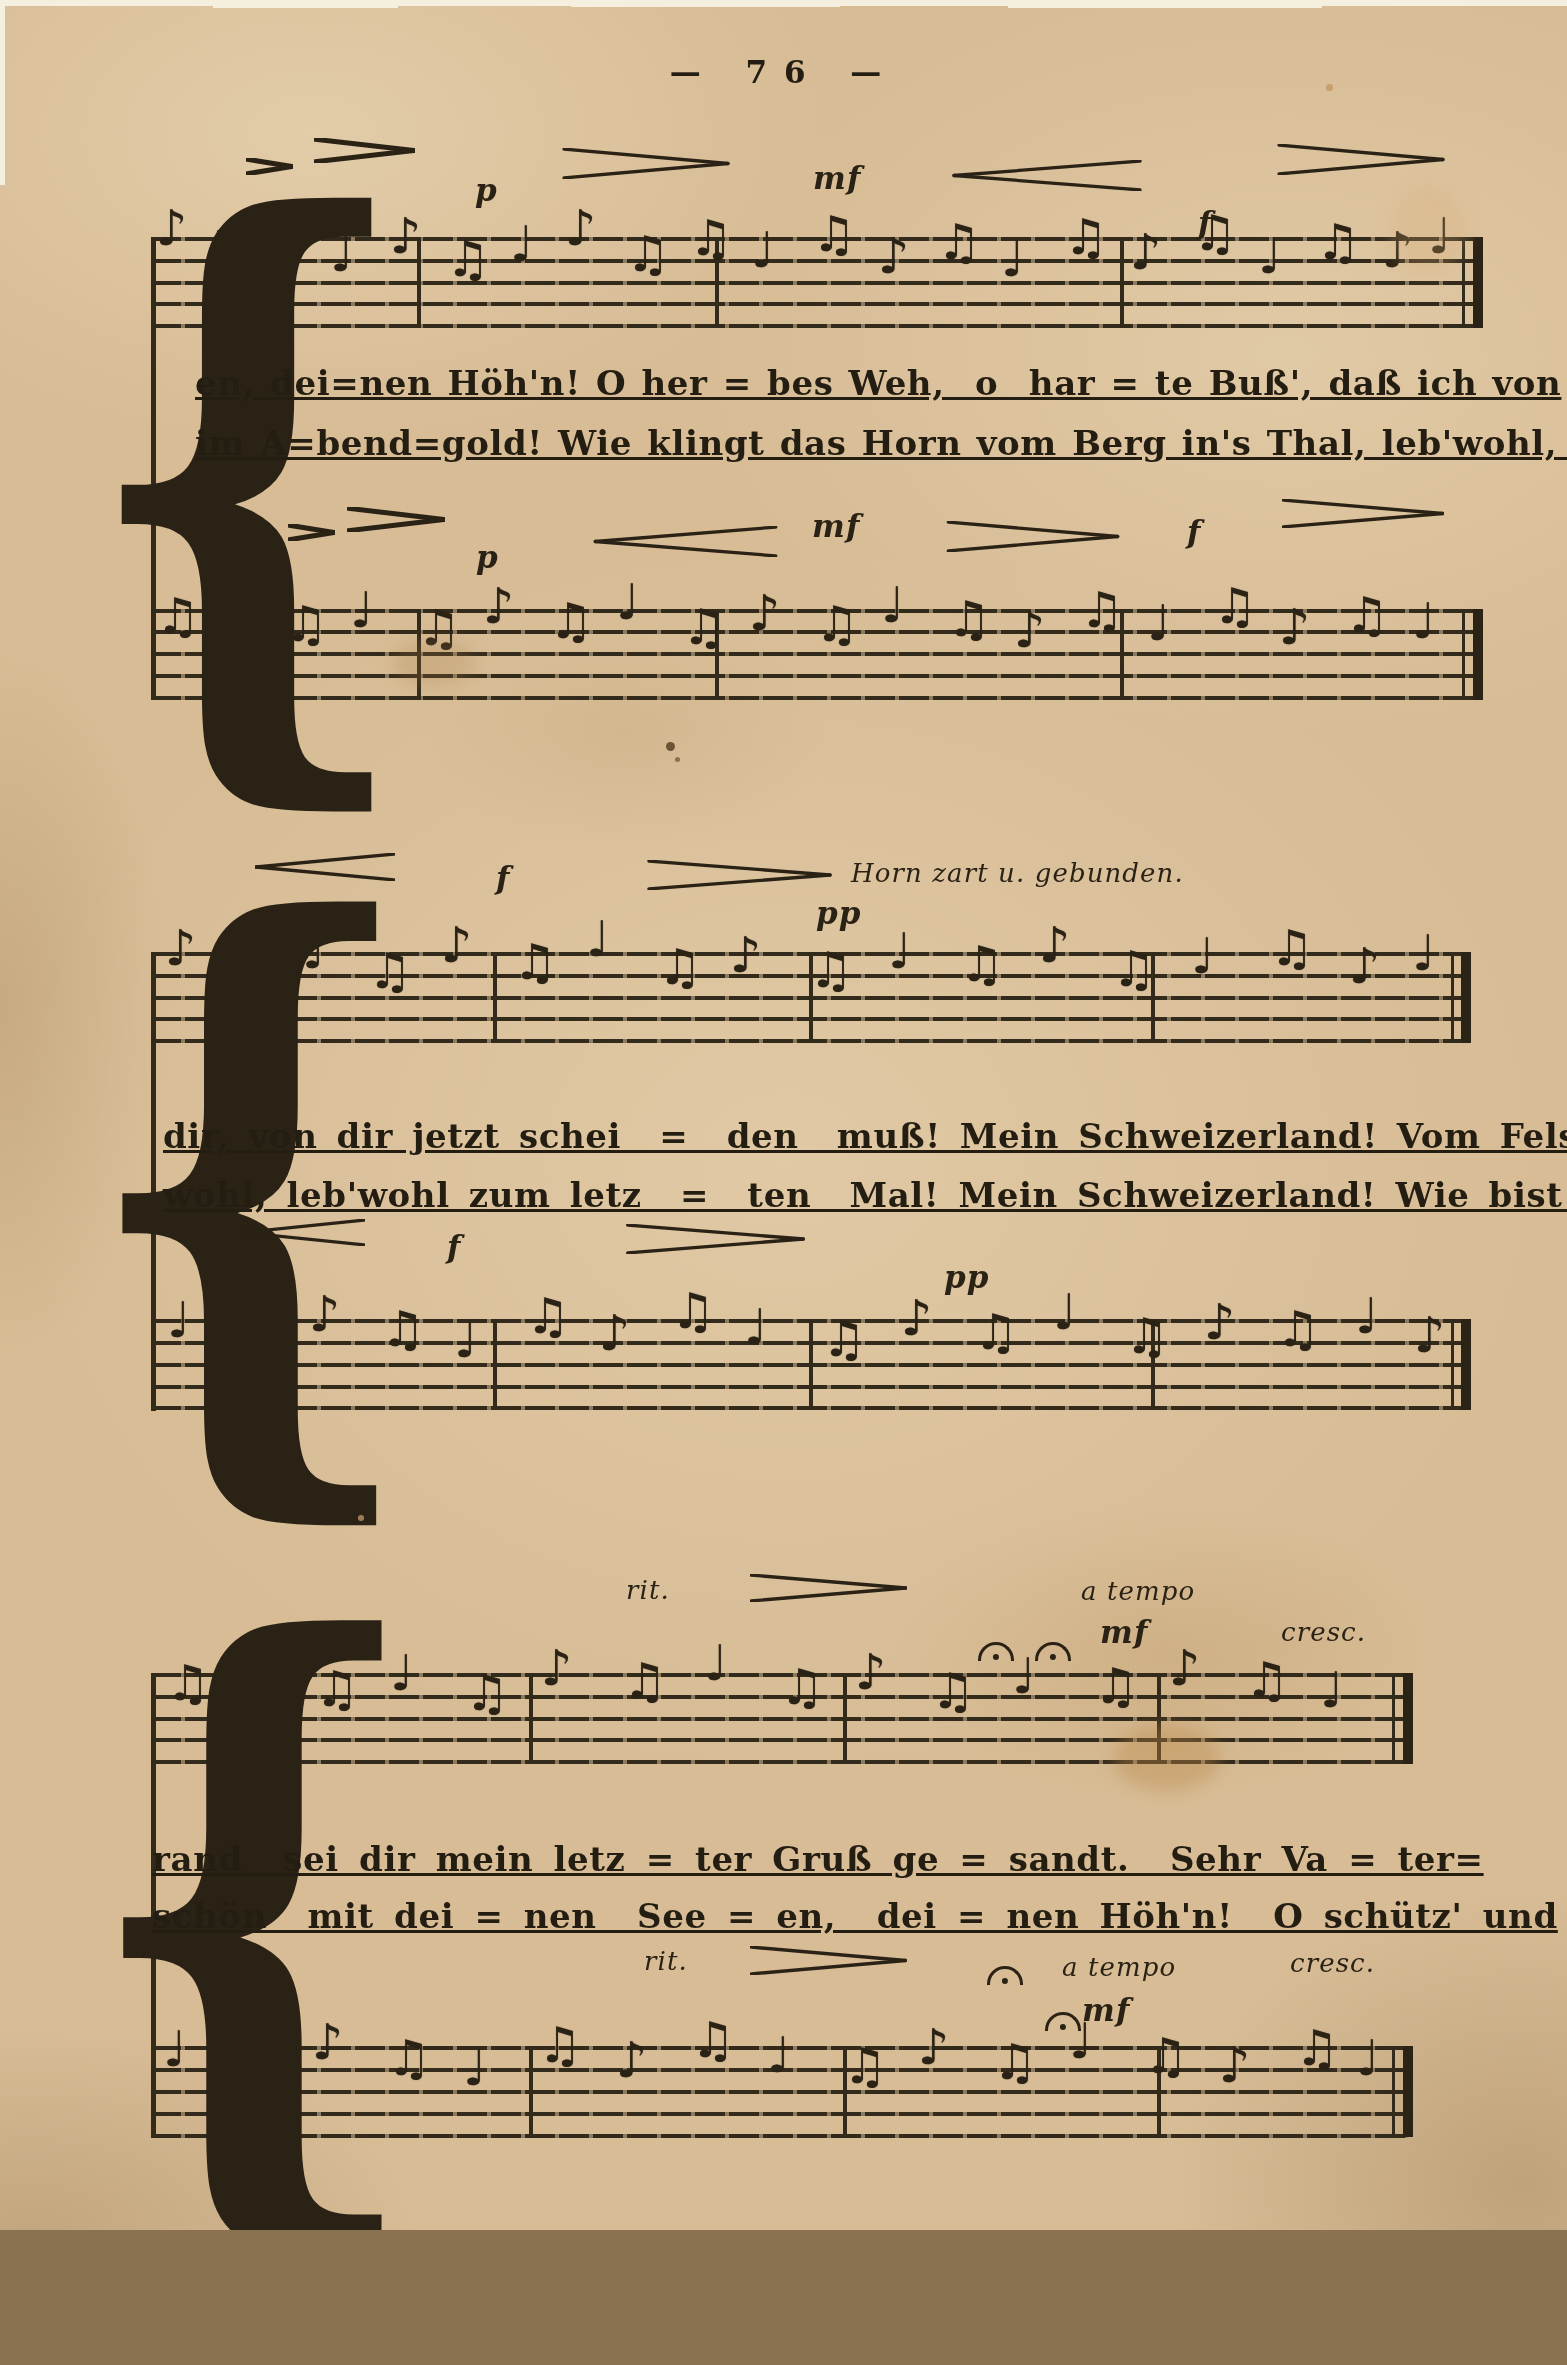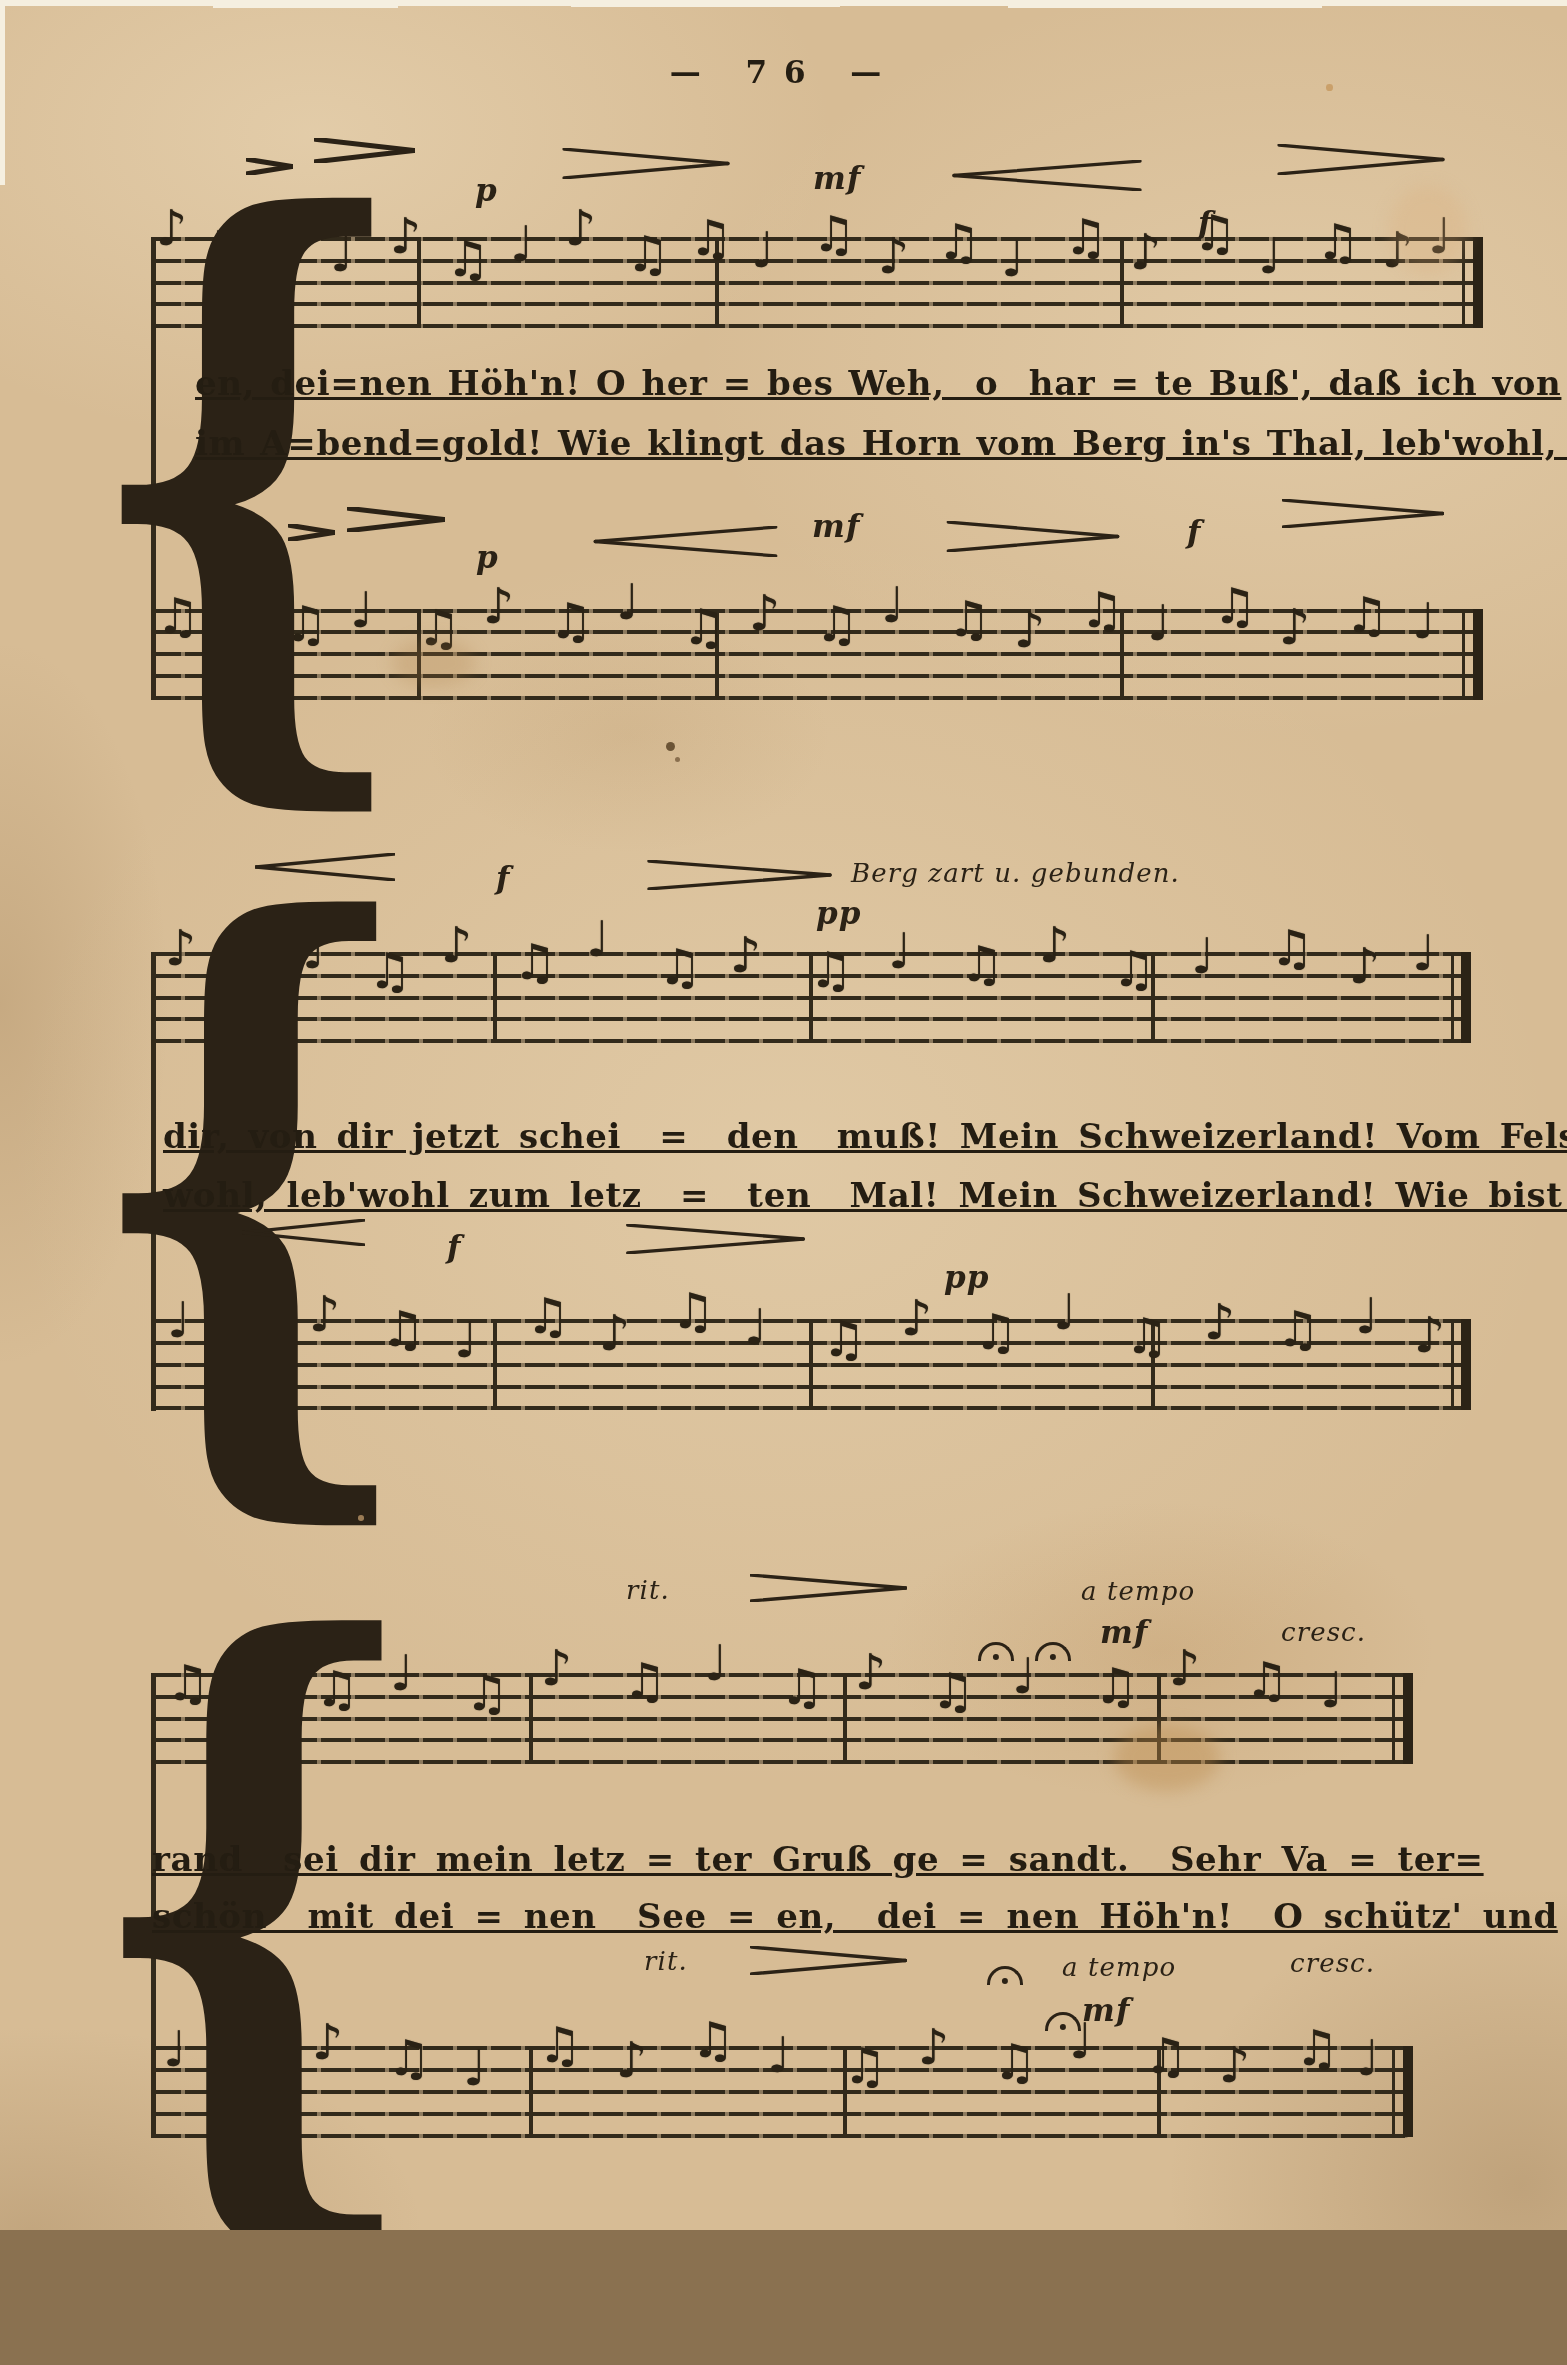--- a/index.html
+++ b/index.html
@@ -277,21 +277,21 @@
         </svg></div>
       <div class="hp" style="left: 255px; top: 853px;"><svg width="140" height="28" viewBox="0 0 250 50">
           <line x1="248" y1="2" x2="2" y2="25" stroke="#2b2216" stroke-width="6" stroke-linecap="round"></line>
           <line x1="2" y1="25" x2="248" y2="48" stroke="#2b2216" stroke-width="6" stroke-linecap="round"></line>
         </svg></div>
       <div class="dyn" style="left: 496px; top: 863px;">f</div>
       <div class="hp" style="left: 647px; top: 860px;"><svg width="185" height="30" viewBox="0 0 330 54">
           <line x1="2" y1="2" x2="328" y2="27" stroke="#2b2216" stroke-width="6" stroke-linecap="round"></line>
           <line x1="328" y1="27" x2="2" y2="52" stroke="#2b2216" stroke-width="6" stroke-linecap="round"></line>
         </svg></div>
-      <div class="tempo" style="left: 851px; top: 860px;">Berg zart u. gebunden.</div>
+      <div class="tempo" style="left: 851px; top: 860px;">Horn zart u. gebunden.</div>
       <div class="dyn" style="left: 816px; top: 898px;">pp</div>
       <div class="hp" style="left: 242px; top: 1219px;"><svg width="123" height="27" viewBox="0 0 220 48">
           <line x1="218" y1="2" x2="2" y2="24" stroke="#2b2216" stroke-width="6" stroke-linecap="round"></line>
           <line x1="2" y1="24" x2="218" y2="46" stroke="#2b2216" stroke-width="6" stroke-linecap="round"></line>
         </svg></div>
       <div class="dyn" style="left: 447px; top: 1232px;">f</div>
       <div class="hp" style="left: 626px; top: 1224px;"><svg width="179" height="30" viewBox="0 0 320 54">
           <line x1="2" y1="2" x2="318" y2="27" stroke="#2b2216" stroke-width="6" stroke-linecap="round"></line>
           <line x1="318" y1="27" x2="2" y2="52" stroke="#2b2216" stroke-width="6" stroke-linecap="round"></line>
         </svg></div>

